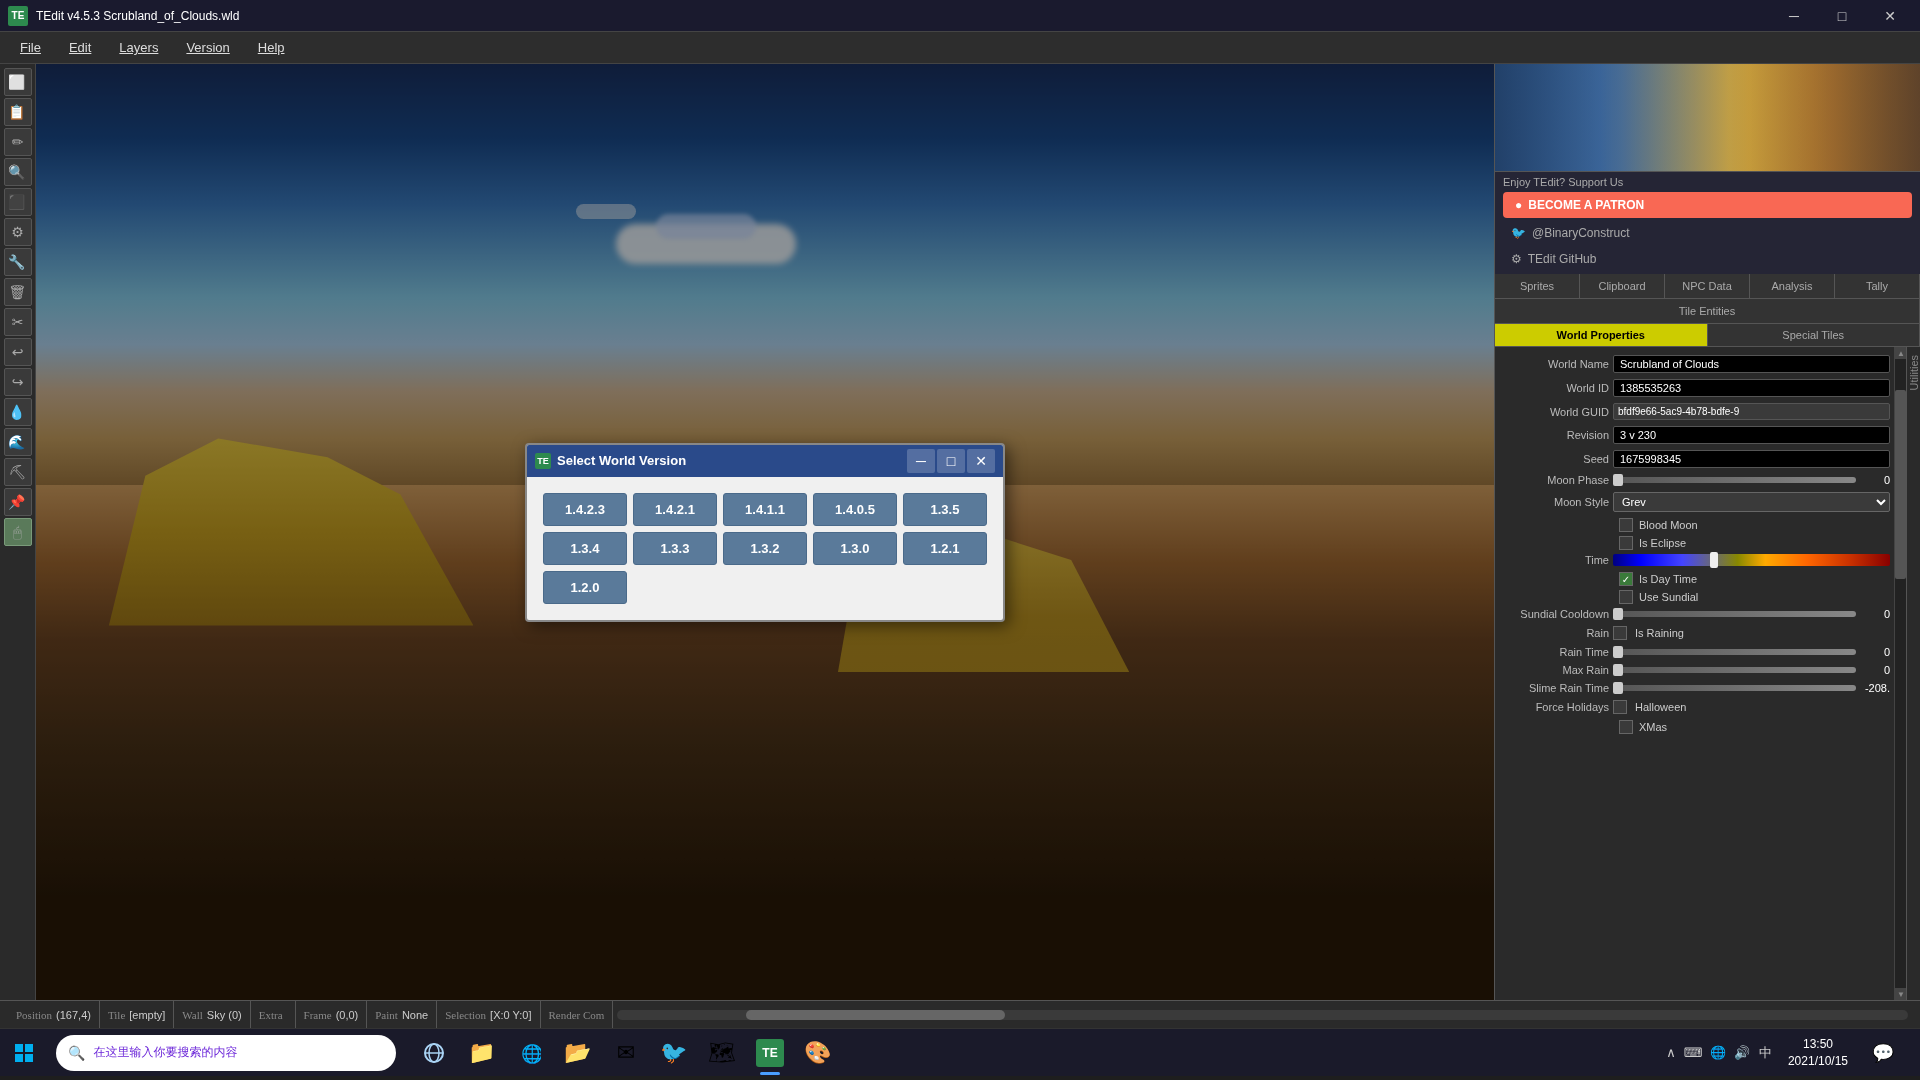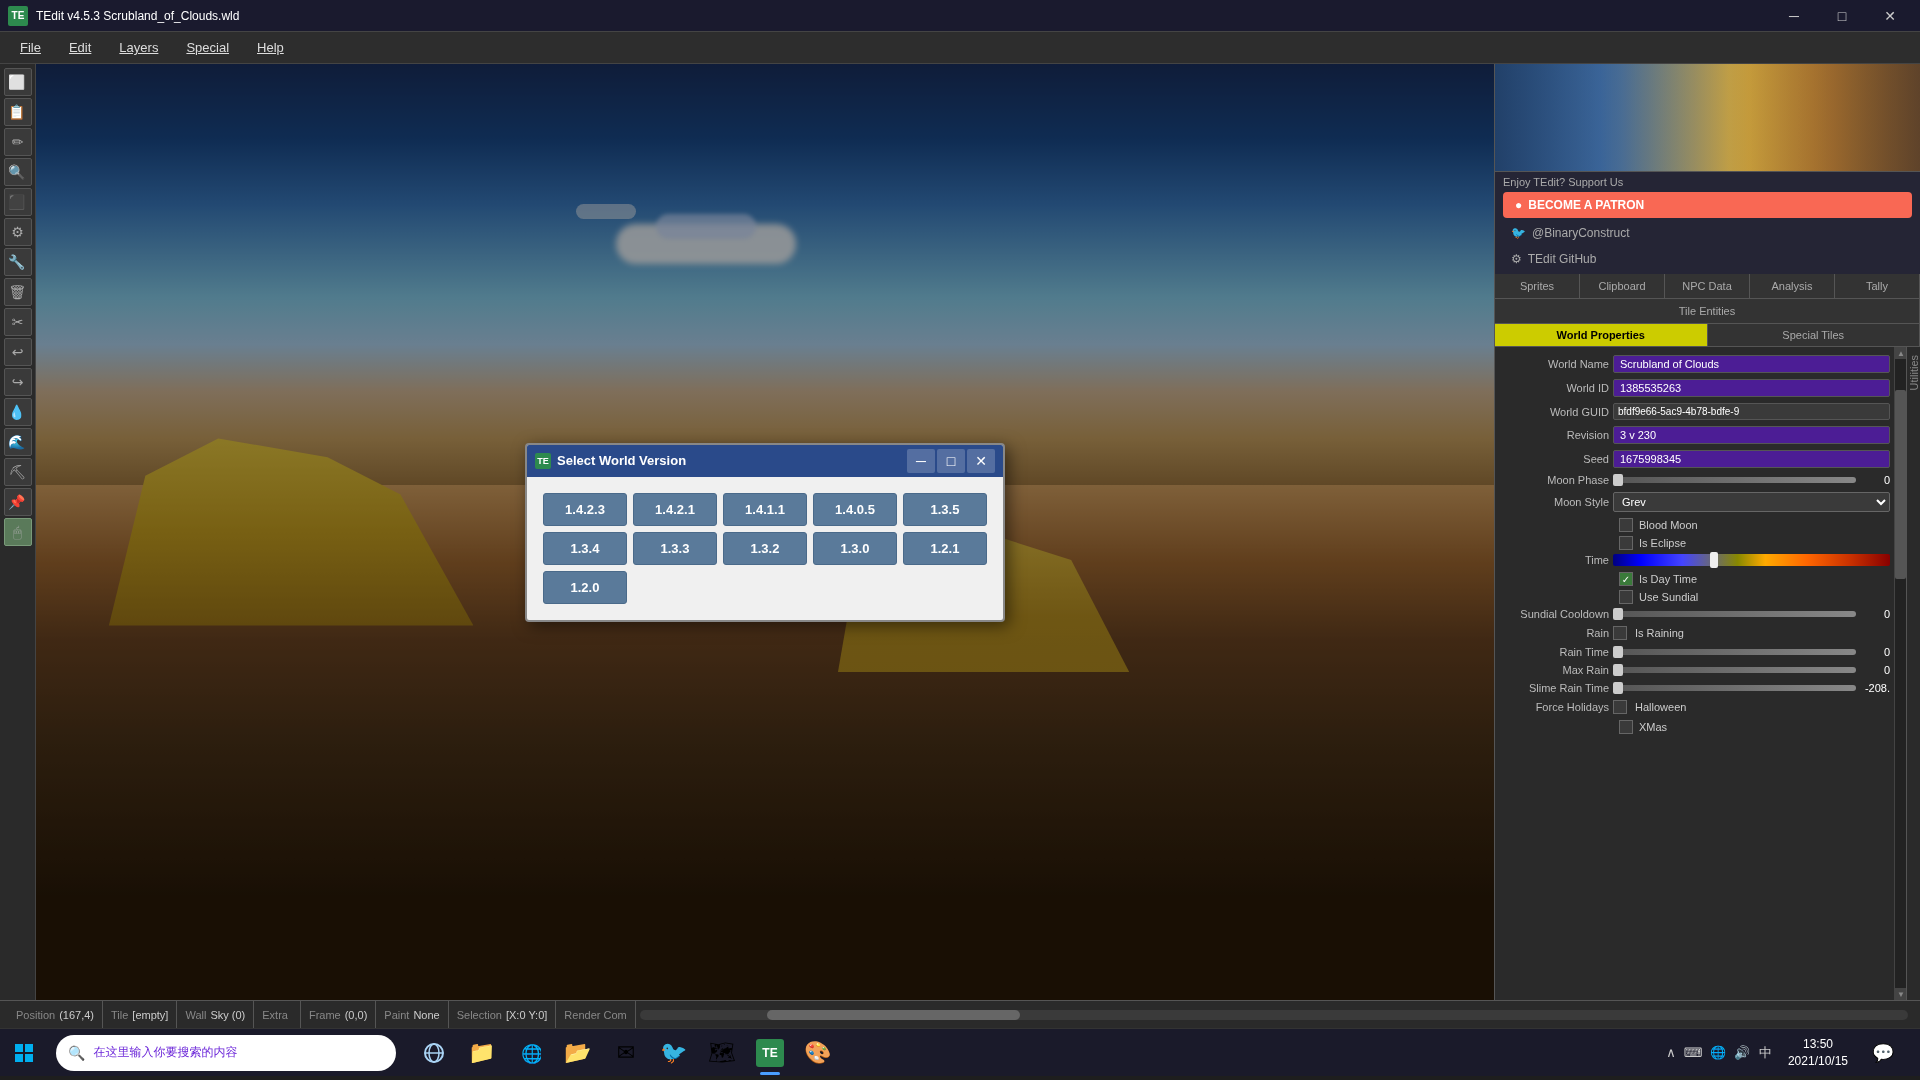--- a/index.html
+++ b/index.html
@@ -121,21 +121,21 @@
     #properties-panel {
       flex: 1; overflow-y: auto; padding: 8px 4px; background: #2a2a2a;
     }
     .prop-row {
       display: flex; align-items: center; margin-bottom: 6px; gap: 4px;
     }
     .prop-label {
       color: #bbb; text-align: right; font-size: 11px; min-width: 110px; flex-shrink: 0;
     }
     .prop-value {
-      color: #fff; background: #4c1d95; border: 1px solid #555;
+      color: #fff; background: #000000; border: 1px solid #555;
       padding: 2px 6px; font-size: 11px; flex: 1; border-radius: 2px;
     }
     .prop-value-wide {
       color: #fff; background: #3a3a3a; border: 1px solid #555;
       padding: 2px 4px; font-size: 10px; flex: 1; border-radius: 2px;
     }
 
     
     .prop-slider-row { display: flex; align-items: center; margin-bottom: 6px; gap: 4px; }
     .prop-slider-label { color: #bbb; text-align: right; font-size: 11px; min-width: 110px; flex-shrink: 0; }
@@ -192,21 +192,21 @@
 
     
     #statusbar {
       height: 28px; background: #2a2a2a; border-top: 1px solid #555;
       display: flex; align-items: center; padding: 0 8px; gap: 0;
     }
     .status-seg {
       padding: 0 8px; color: #ccc; font-size: 11px; border-right: 1px solid #555;
       height: 100%; display: flex; align-items: center; gap: 4px;
     }
-    .status-label { color: #888; }
+    .status-label { color: #888; font-family: Liberation Serif, serif; }
     .status-scrollbar {
       flex: 1; height: 100%; display: flex; align-items: center; padding: 0 4px;
     }
     .h-scroll {
       width: 100%; height: 10px; background: #3a3a3a; border-radius: 5px;
       position: relative;
     }
     .h-scroll-thumb {
       position: absolute; left: 10%; width: 20%; height: 100%; background: #666;
       border-radius: 5px; cursor: grab;
@@ -302,21 +302,21 @@
     <div class="win-btn">─</div>
     <div class="win-btn">□</div>
     <div class="win-btn close">✕</div>
   </div>
 </div>
 
 <div id="menubar">
   <div class="menu-item">File</div>
   <div class="menu-item">Edit</div>
   <div class="menu-item">Layers</div>
-  <div class="menu-item">Special</div>
+  <div class="menu-item">Version</div>
   <div class="menu-item">Help</div>
 </div>
 
 <div id="main-layout">
 
   <div id="left-toolbar">
     <div class="tool-btn">⬜</div>
     <div class="tool-btn">📋</div>
     <div class="tool-btn">✏</div>
     <div class="tool-btn">🔍</div>

